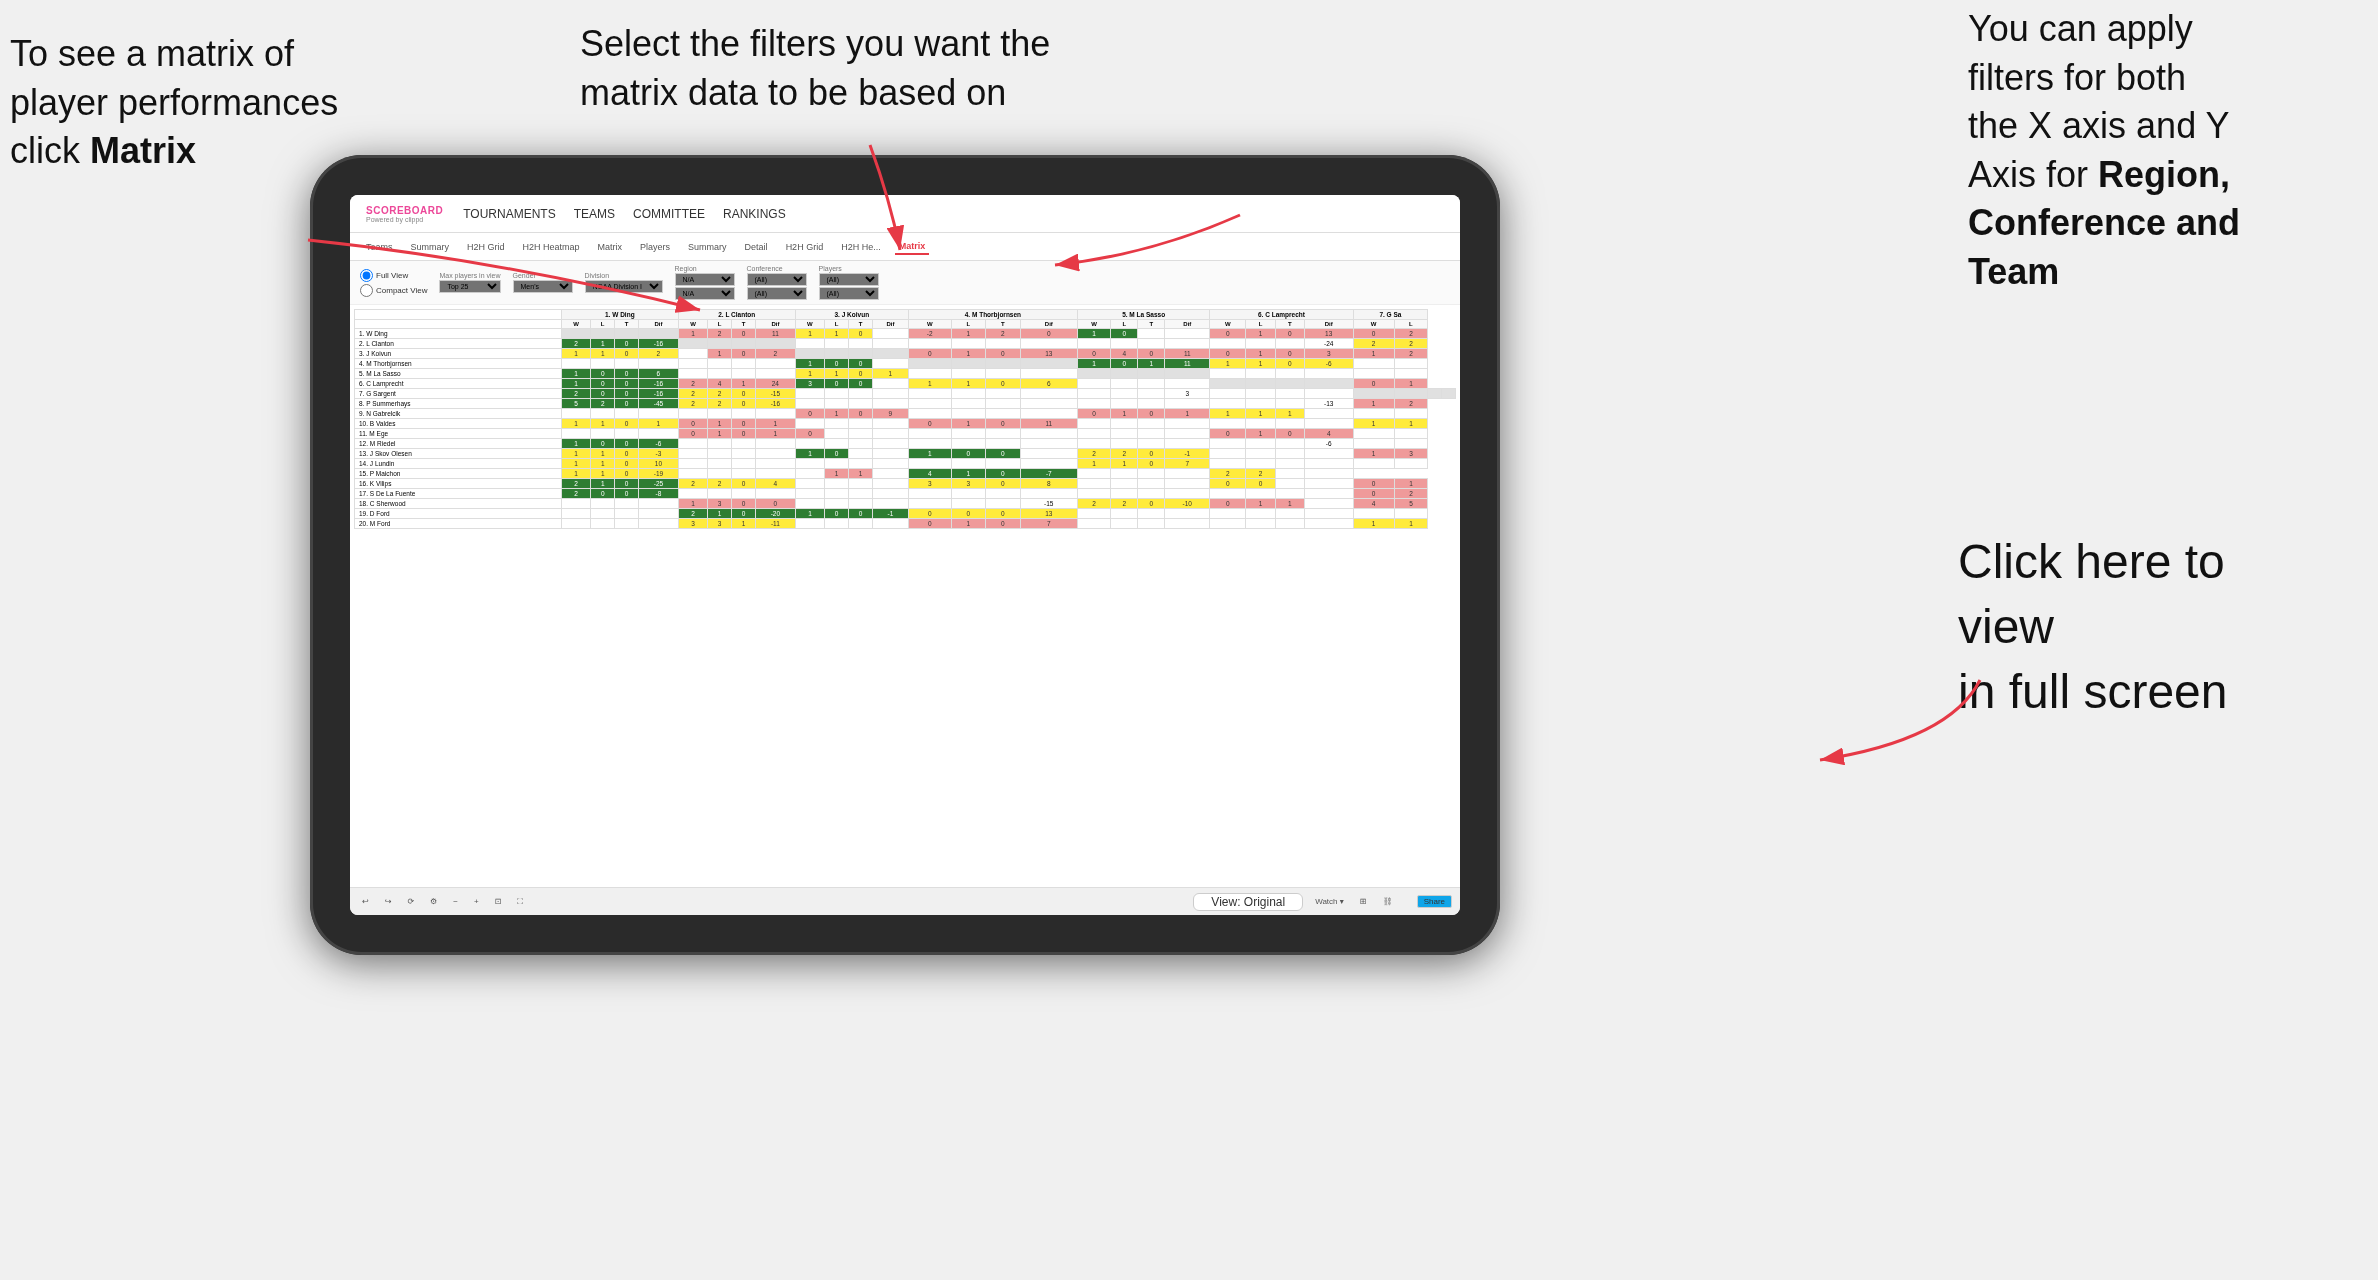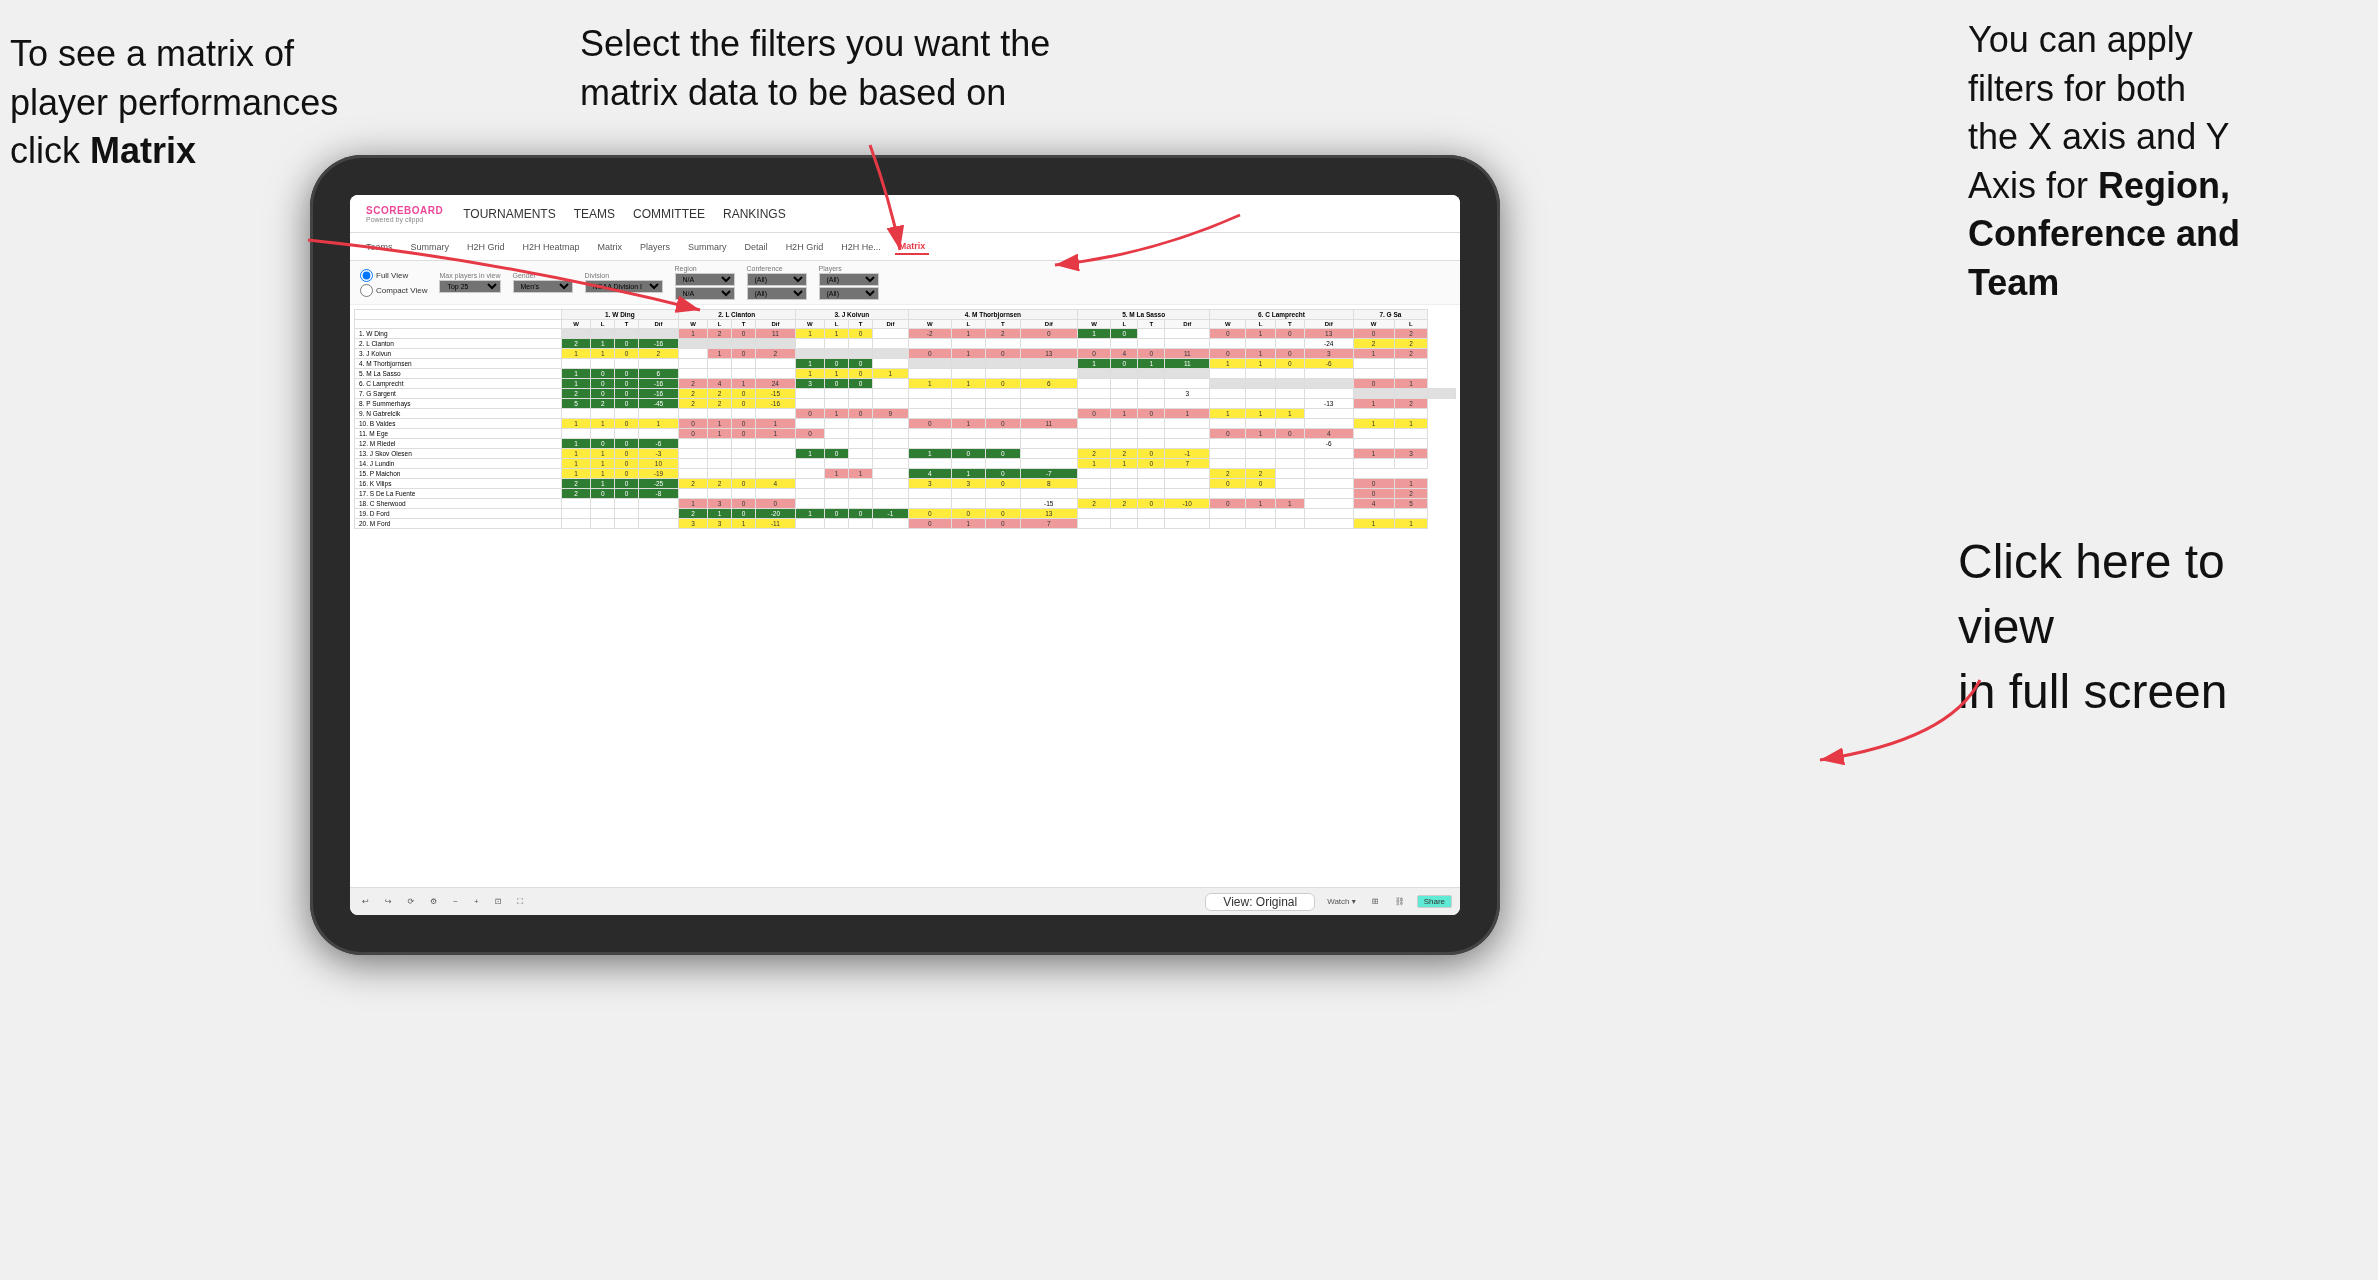--- a/index.html
+++ b/index.html
@@ -29,21 +29,21 @@
     }
 
     #ann-center {
       left: 580px;
       top: 20px;
       width: 520px;
     }
 
     #ann-right {
       right: 30px;
-      top: 16px;
+      top: 5px;
       width: 380px;
     }
 
     #ann-bottom-right {
       right: 80px;
       top: 530px;
       width: 340px;
       font-size: 48px;
     }
 
@@ -261,22 +261,23 @@
       background: #fff;
       border-radius: 6px;
       margin-left: auto;
     }
 
     .toolbar-share {
       font-size: 8px;
       color: #333;
       border: 1px solid #ccc;
       padding: 1px 6px;
-      background: #5eead4;
+      background: #0ea5e9;
       border-radius: 2px;
+      margin-left: 12px;
     }
 
     
     .arrow-svg {
       position: absolute;
       top: 0; left: 0;
       width: 2378px;
       height: 1280px;
       pointer-events: none;
     }

